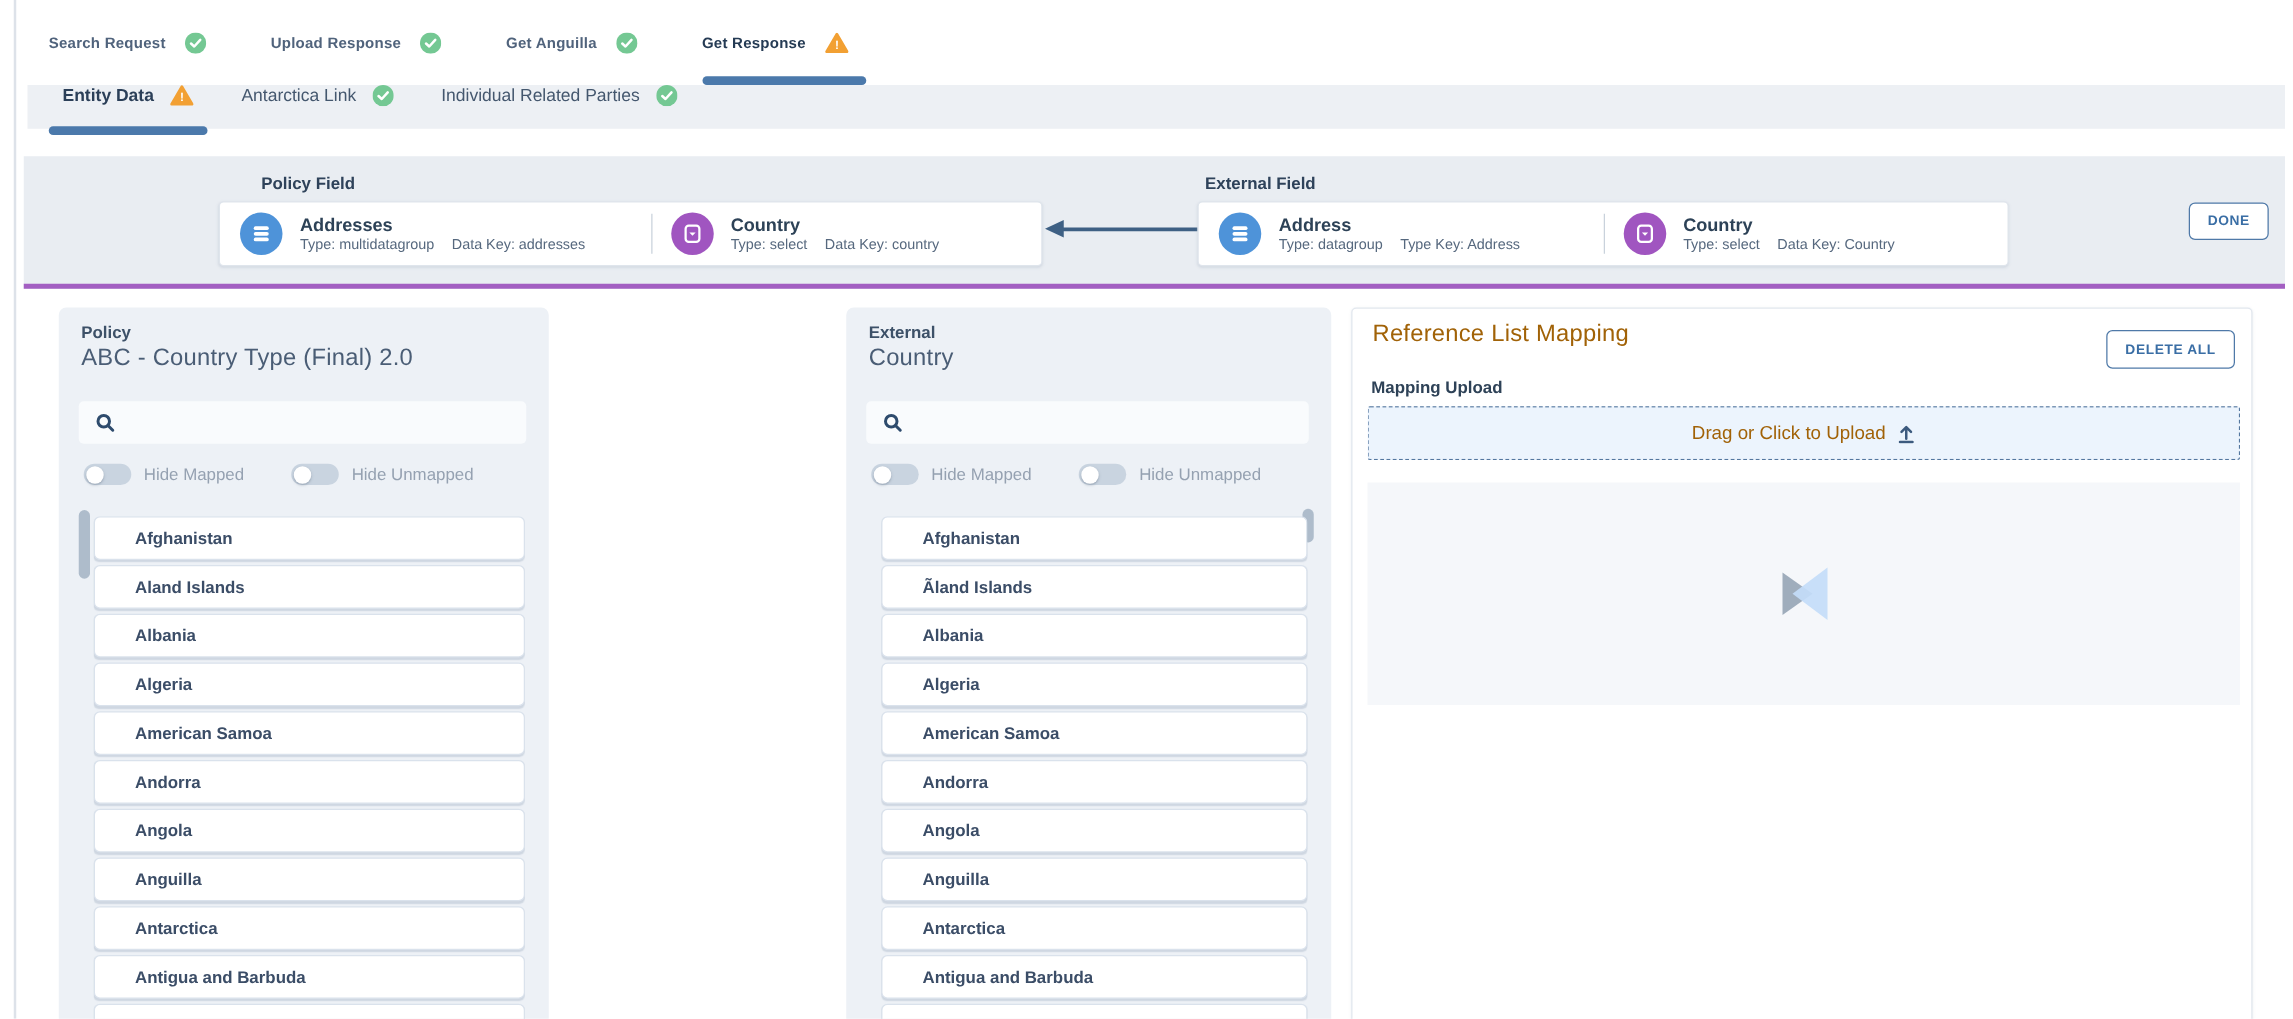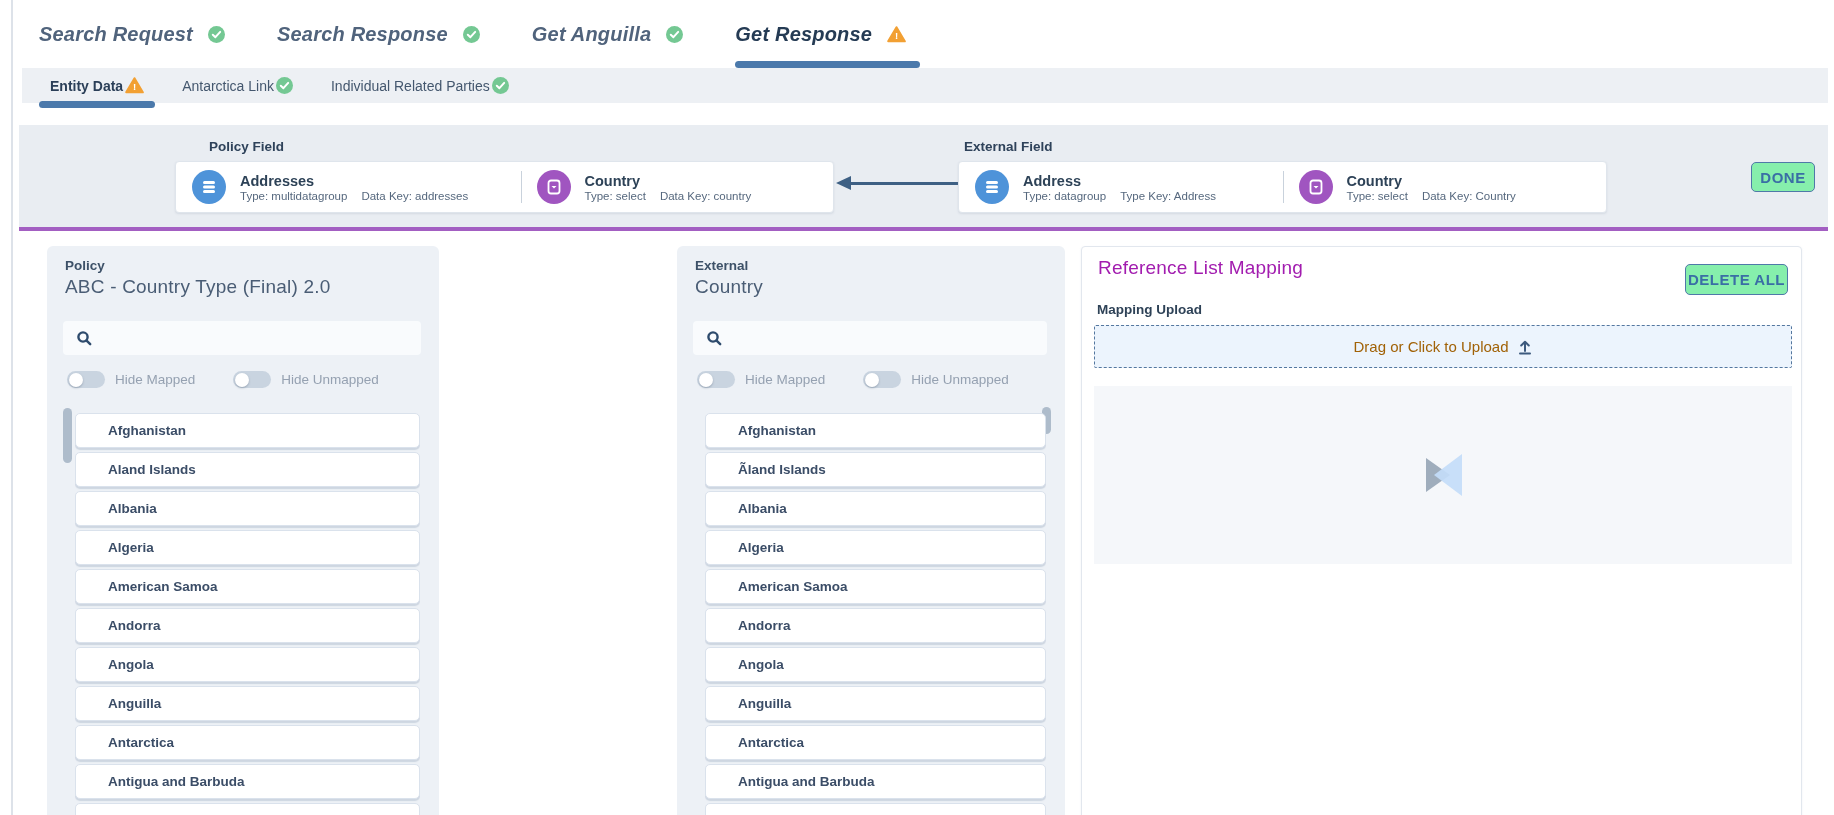--- a/index.html
+++ b/index.html
@@ -6,30 +6,30 @@
   html,body { width:1834px; height:815px; }
   body {
     position: relative; overflow: hidden; background:#fff;
     font-family: "Liberation Sans", sans-serif; color:#3b4d67;
   }
   #page-left-border { position:absolute; left:11px; top:0; bottom:0; width:2px; background:#dde2e9; }
 
   
   #top-tabs { position:absolute; left:39px; top:0; height:68px; display:flex; align-items:center; gap:52px; }
   .step-tab { position:relative; height:100%; display:flex; align-items:center; gap:15px; cursor:pointer; }
-  .step-tab .tab-label { font-size:20px; font-weight:600; color:#50637c; letter-spacing:.2px;font-style:italic; }
+  .step-tab .tab-label { font-size:12px; font-weight:600; color:#50637c; letter-spacing:.2px; }
   .step-tab.active .tab-label { color:#253b54; font-weight:700; }
   .step-tab .tab-underline { display:none; }
   .step-tab.active .tab-underline { display:block; position:absolute; bottom:0; left:0;
     width:calc(100% + 14px); height:7px; background:#4b79ab; border-radius:4px; }
 
   
   #sub-tab-bar { position:absolute; left:22px; right:6px; top:68px; height:35px; background:#edf0f4; }
   #sub-tabs { display:flex; align-items:center; height:100%; padding-left:28px; gap:38px; }
-  .sub-tab { position:relative; height:100%; display:flex; align-items:center; gap:2px; cursor:pointer; }
+  .sub-tab { position:relative; height:100%; display:flex; align-items:flex-start; gap:13px; cursor:pointer; }
   .sub-tab .tab-label { font-size:14px; font-weight:500; color:#44576e; }
   .sub-tab.active .tab-label { color:#2b3f58; font-weight:700; }
   .sub-tab .tab-underline { display:none; }
   .sub-tab.active .tab-underline { display:block; position:absolute; bottom:-5px; left:-11px;
     width:calc(100% + 22px); height:7px; background:#4b79ab; border-radius:4px; }
 
   
   #mapping-bar { position:absolute; left:19px; right:6px; top:125px; height:106px;
     background:#e9edf2; border-bottom:4px solid #a35fc2; }
   .field-section-label { position:absolute; top:14px; font-size:13.5px; font-weight:600; color:#2e425a; }
@@ -45,22 +45,22 @@
     display:flex; align-items:center; justify-content:center; }
   .field-icon.blue { background:#4e93d9; }
   .field-icon.purple { background:#a055c0; }
   .field-text .field-name { font-size:14.5px; font-weight:700; color:#2d4257; margin-bottom:3px; }
   .field-text .field-meta { font-size:11.5px; color:#56687e; display:flex; gap:14px; }
 
   #map-arrow-line { position:absolute; left:831px; top:57px; width:108px; height:3px; background:#3e6084; }
   #map-arrow-head { position:absolute; left:817px; top:51px; width:0; height:0;
     border-top:7.5px solid transparent; border-bottom:7.5px solid transparent; border-right:15px solid #3e6084; }
 
-  .outline-btn { position:absolute; background:#86efac; border:1.5px solid #4f79a8; border-radius:5px;
-    color:#3a6ea5; font-size:15px; font-weight:700; letter-spacing:.5px;
+  .outline-btn { position:absolute; background:#ffffff; border:1.5px solid #4f79a8; border-radius:5px;
+    color:#3a6ea5; font-size:11px; font-weight:700; letter-spacing:.5px;
     font-family:"Liberation Sans", sans-serif; cursor:pointer; }
   #done-button { left:1732px; top:37px; width:64px; height:30px; }
 
   
   .list-panel { position:absolute; top:246px; height:600px; background:#edf1f6; border-radius:6px; }
   #policy-panel { left:47px; width:392px; }
   #external-panel { left:677px; width:388px; }
   .panel-kicker { position:absolute; left:18px; top:12px; font-size:13.5px; font-weight:700; color:#3d5168; }
   .panel-title { position:absolute; left:18px; top:30px; font-size:19px; font-weight:400; color:#4a5d75; letter-spacing:.2px; }
   .search-box { position:absolute; left:16px; right:18px; top:75px; height:34px; background:#f9fbfd;
@@ -78,21 +78,21 @@
   #external-scroll-thumb { right:14px; top:161px; height:27px; }
   .country-list { position:absolute; left:28px; right:19px; top:167px; bottom:0; overflow:hidden; }
   .country-item { height:35px; margin-bottom:4px; background:#fff; border:1px solid #dae2ec;
     border-radius:5px; box-shadow:0 1.5px 1px rgba(160,175,195,.4);
     display:flex; align-items:center; padding-left:32px;
     font-size:13.5px; font-weight:700; color:#3b4d67; cursor:pointer; }
 
   
   #reference-panel { position:absolute; left:1081px; top:246px; width:721px; height:600px;
     background:#fff; border:1px solid #e2e7ee; border-radius:4px; box-shadow:0 1px 2px rgba(160,175,195,.2); }
-  #reference-title { position:absolute; left:16px; top:10px; font-size:19px; color:#a21caf; letter-spacing:.2px; }
+  #reference-title { position:absolute; left:16px; top:10px; font-size:19px; color:#a16207; letter-spacing:.2px; }
   #delete-all-button { right:13px; top:17px; width:103px; height:31px; }
   #upload-section-label { position:absolute; left:15px; top:55px; font-size:13.5px; font-weight:700; color:#2e4257; }
   #upload-dropzone { position:absolute; left:12px; width:698px; top:78px; height:43px;
     background:#ecf4fd; border:1.5px dashed #54779f; border-radius:2px;
     display:flex; align-items:center; justify-content:center; gap:8px; cursor:pointer; }
   #upload-dropzone span { font-size:15px; color:#a16207; }
   #empty-state { position:absolute; left:12px; width:698px; top:139px; height:178px; background:#f5f7fa;
     display:flex; align-items:center; justify-content:center; }
 </style>
 </head>
@@ -104,21 +104,21 @@
     <div class="step-tab">
       <span class="tab-label">Search Request</span>
       <span style="display: inline-flex;">
         <svg width="17" height="17" viewBox="0 0 17 17">
           <circle cx="8.5" cy="8.5" r="8.5" fill="#74c893"></circle>
           <path d="M4.8 8.8 L7.4 11.2 L12.2 5.9" fill="none" stroke="#fff" stroke-width="2" stroke-linecap="round" stroke-linejoin="round"></path>
         </svg>
       </span>
     </div>
     <div class="step-tab">
-      <span class="tab-label">Search Response</span>
+      <span class="tab-label">Upload Response</span>
       <span style="display: inline-flex;">
         <svg width="17" height="17" viewBox="0 0 17 17">
           <circle cx="8.5" cy="8.5" r="8.5" fill="#74c893"></circle>
           <path d="M4.8 8.8 L7.4 11.2 L12.2 5.9" fill="none" stroke="#fff" stroke-width="2" stroke-linecap="round" stroke-linejoin="round"></path>
         </svg>
       </span>
     </div>
     <div class="step-tab">
       <span class="tab-label">Get Anguilla</span>
       <span style="display: inline-flex;">

